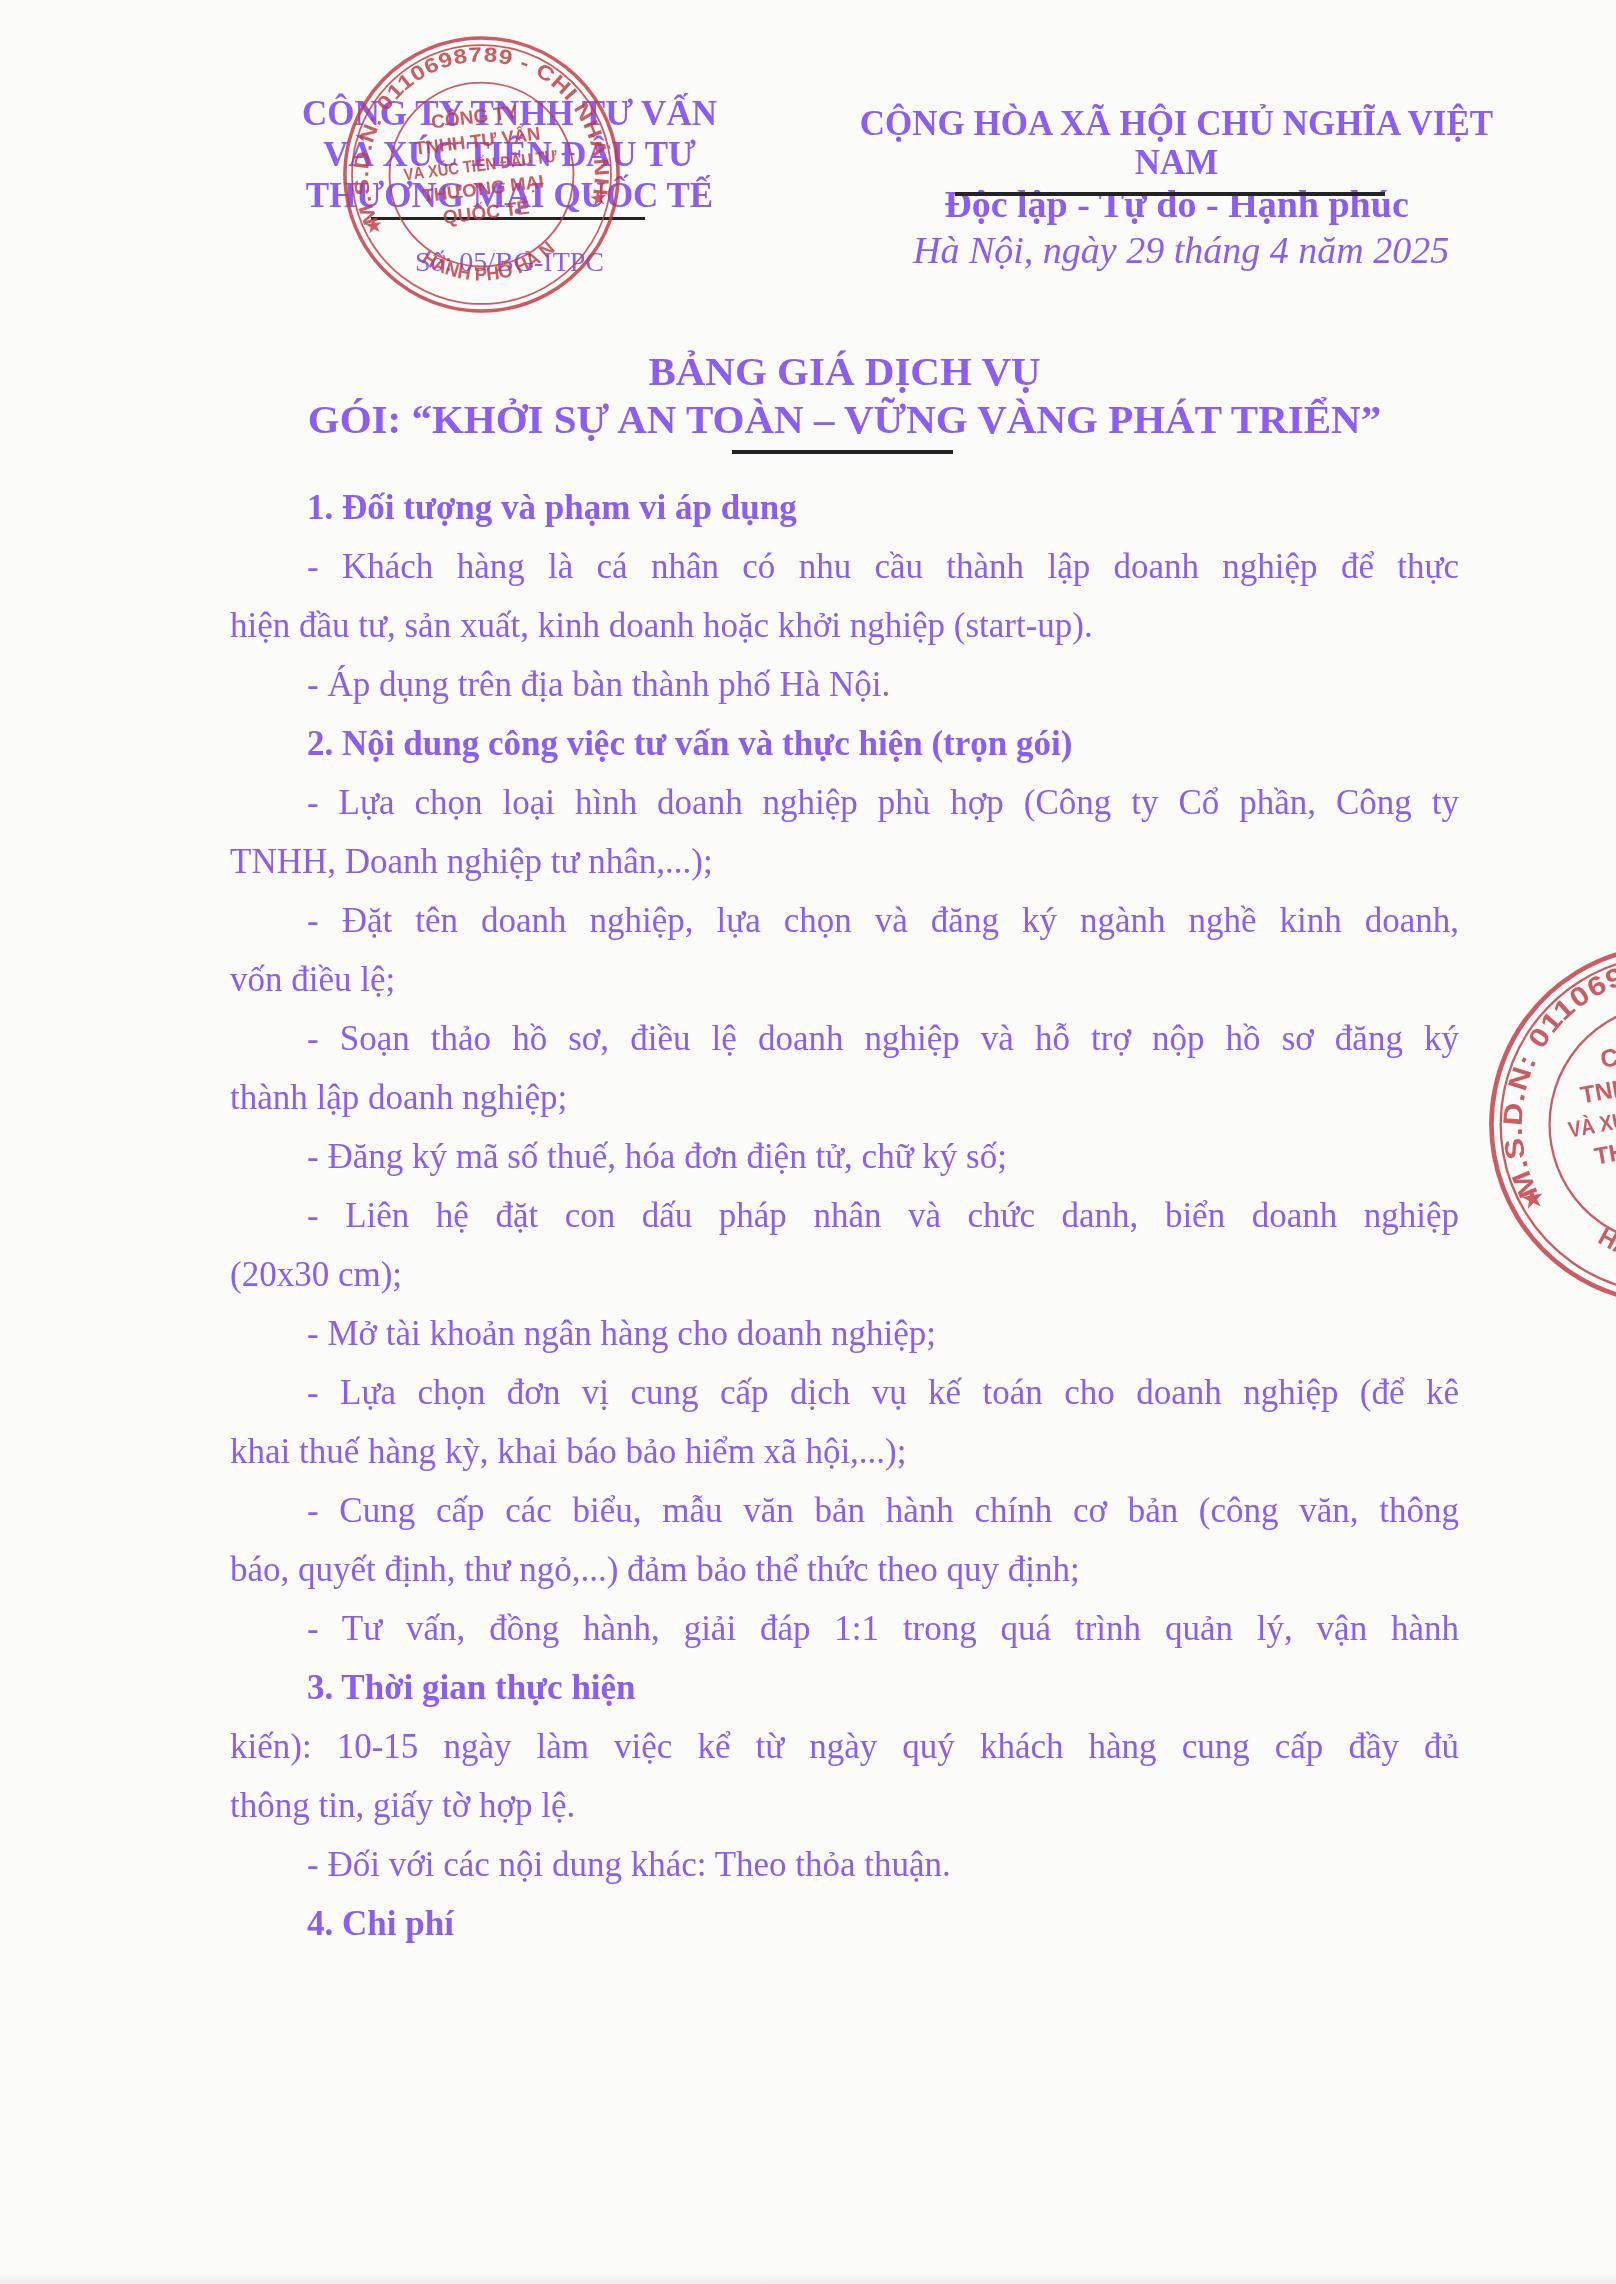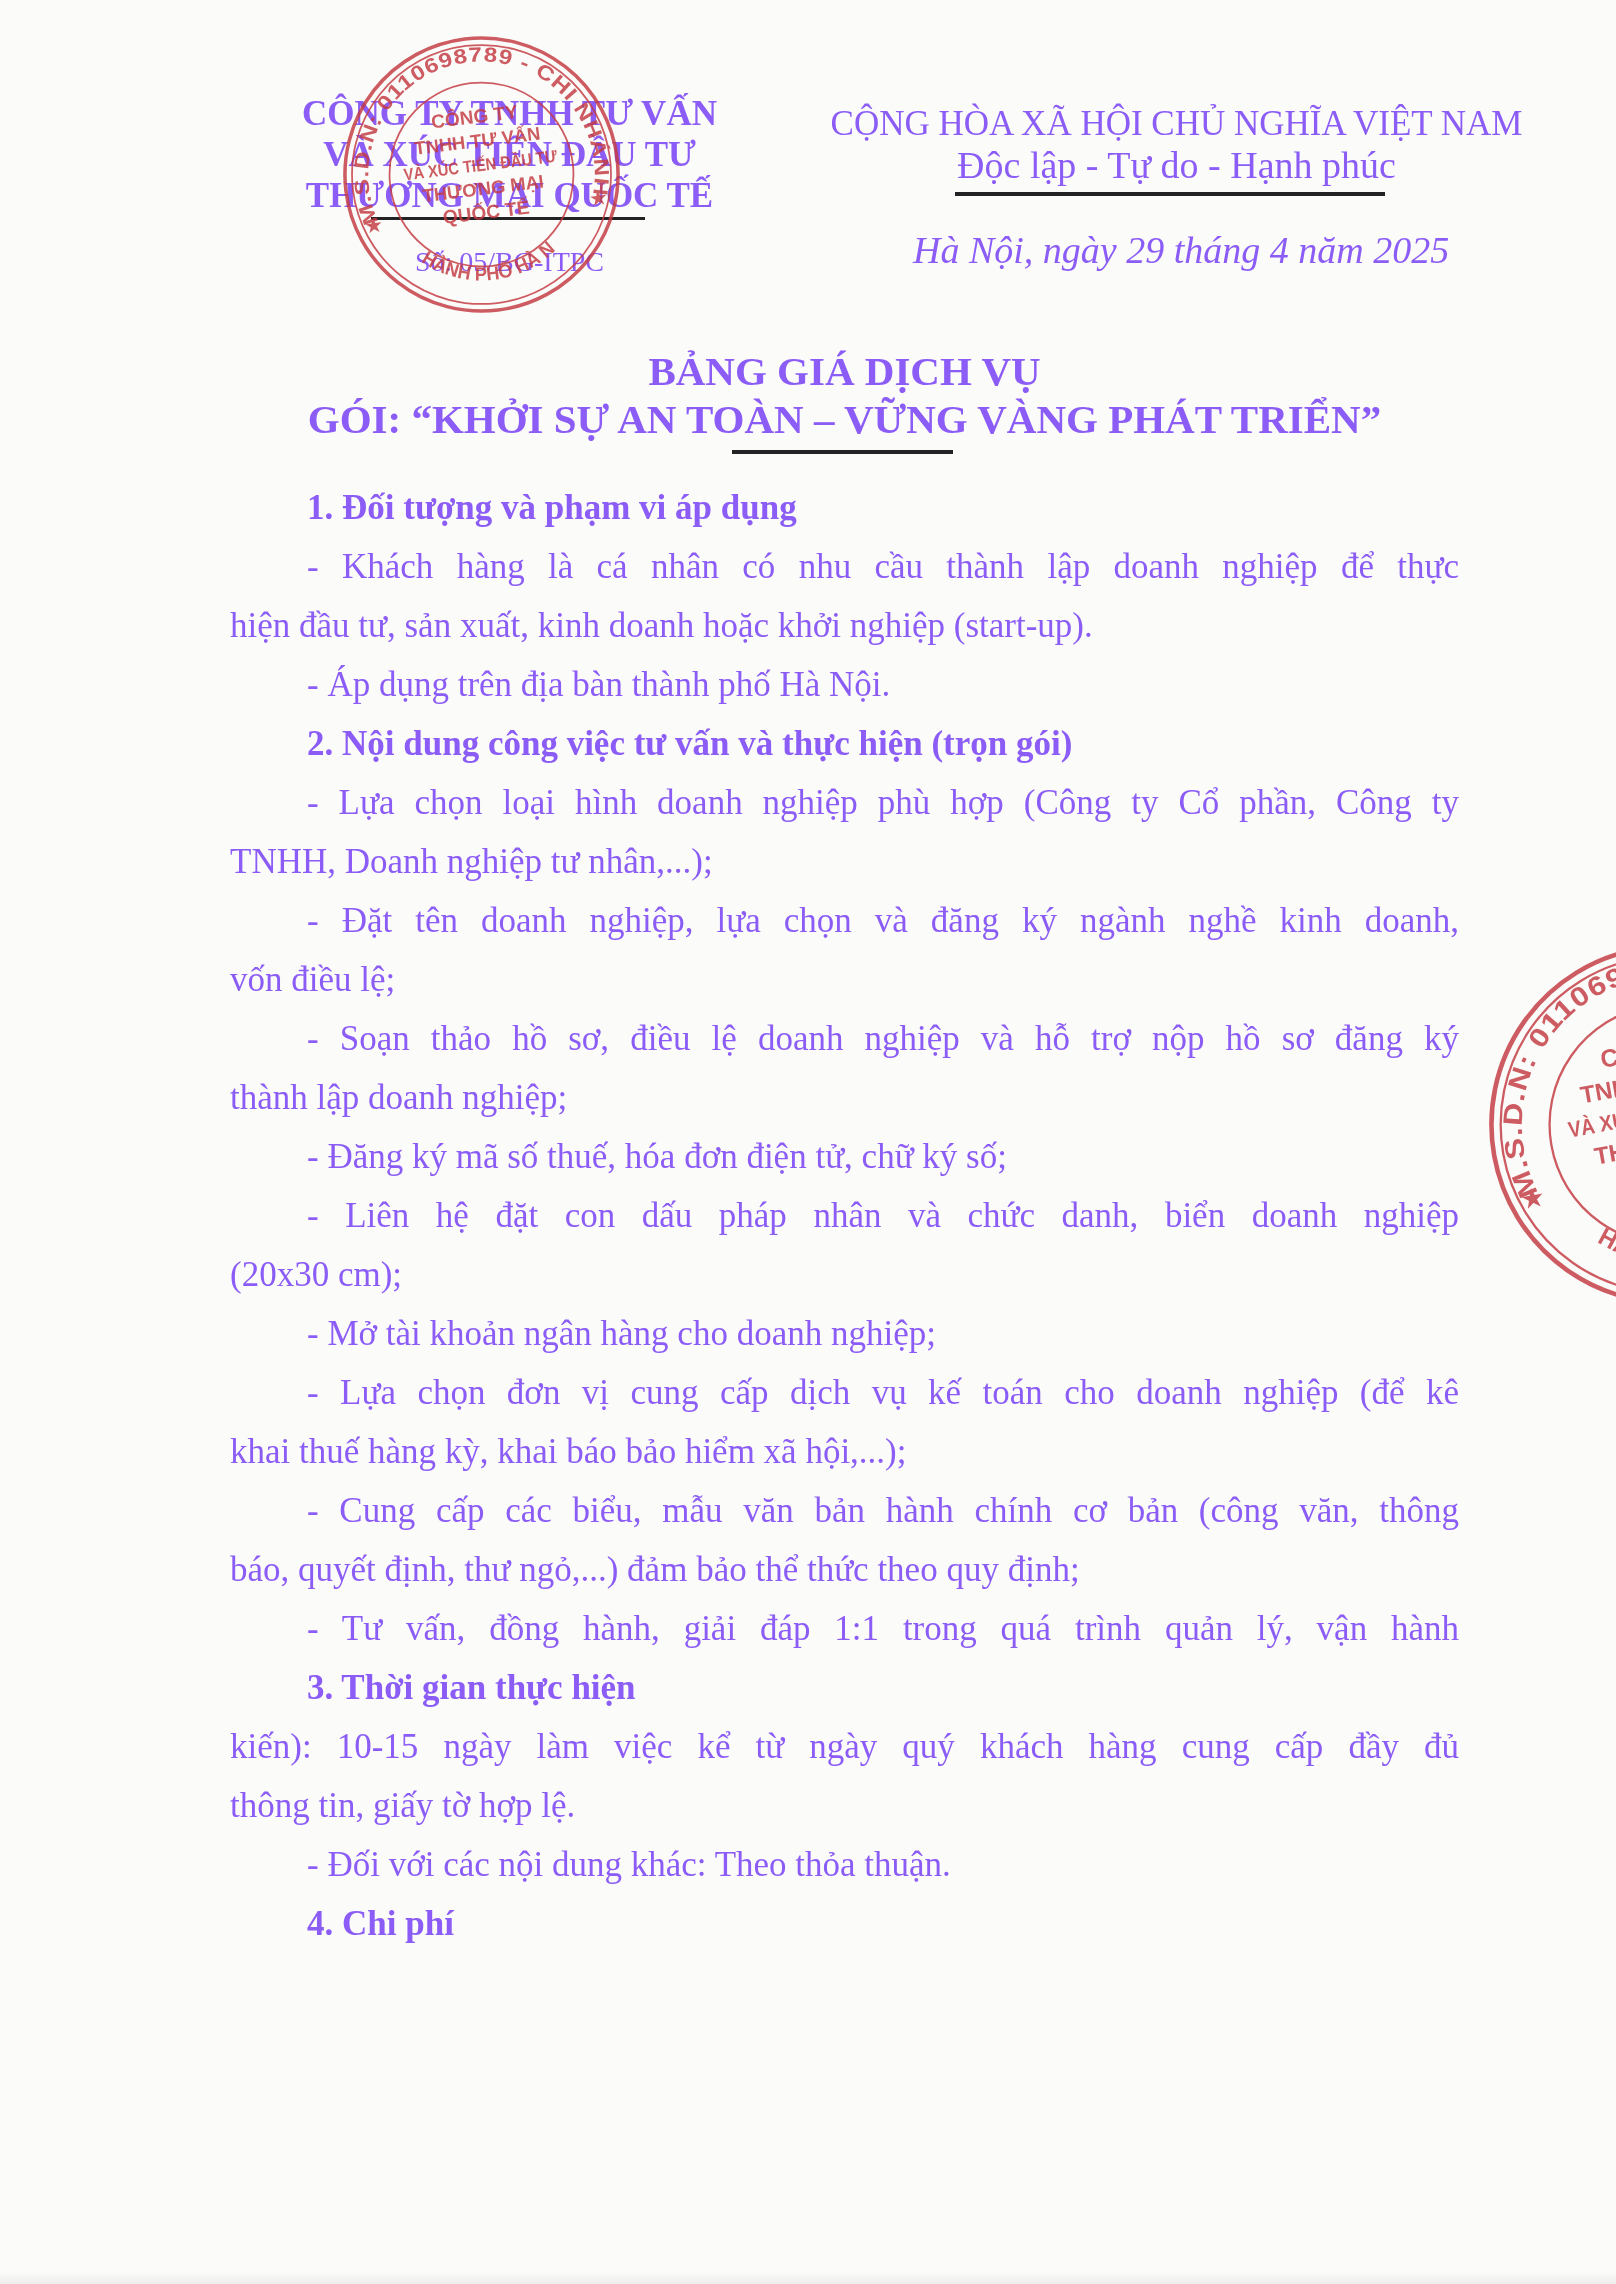--- a/index.html
+++ b/index.html
@@ -10,21 +10,21 @@
   }
   #page::after{
     content:""; position:absolute; left:0; bottom:0; width:100%; height:12.3px;
     background:linear-gradient(#fbfbf9,#ededeb); pointer-events:none;
   }
   .abs { position:absolute; }
 
   
   .hdr-left { left:211px; top:93px; width:597px; text-align:center;
               font-weight:bold; font-size:35px; line-height:41px; }
-  .hdr-right { left:825px; top:104px; width:703px; text-align:center; font-weight:normal; }
+  .hdr-right { left:825px; top:104px; width:703px; text-align:center; font-weight:bold; }
   .hdr-right .l1 { font-size:35px; line-height:39px; }
   .hdr-right .l2 { font-size:38px; line-height:44px; }
   .doc-number { left:211px; top:242px; width:597px; text-align:center;
                 font-size:28px; line-height:40px; }
   .date-line { left:913px; top:230px; width:667px; text-align:left;
                font-style:italic; font-size:38px; line-height:40px; }
   .rule { background:#232326; height:3.5px; }
 
   
   .title { left:230px; top:348px; width:1229px; text-align:center; font-weight:bold; }

